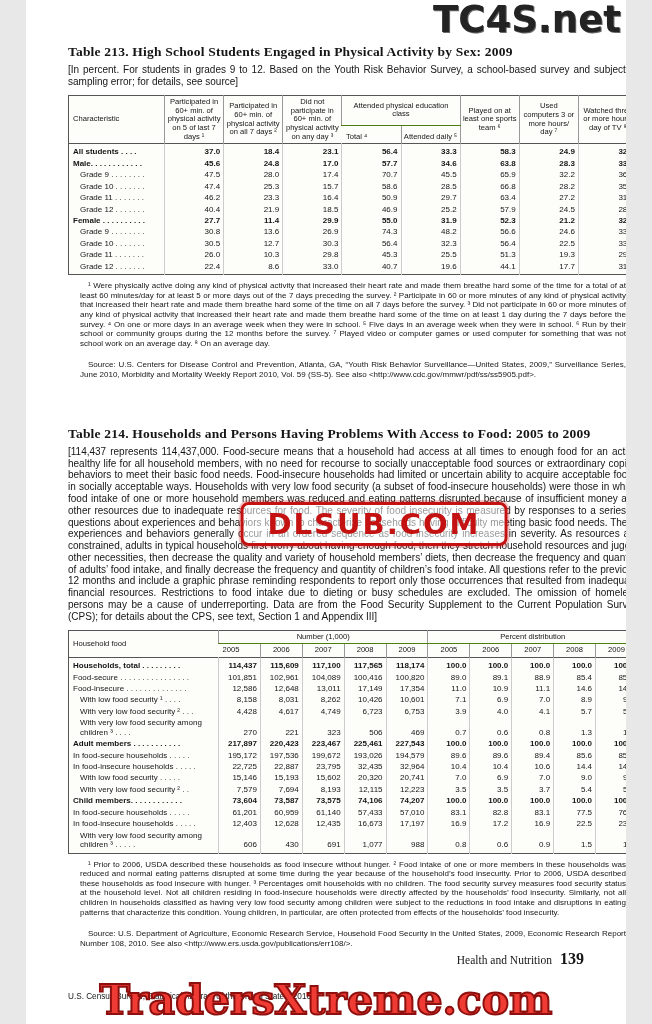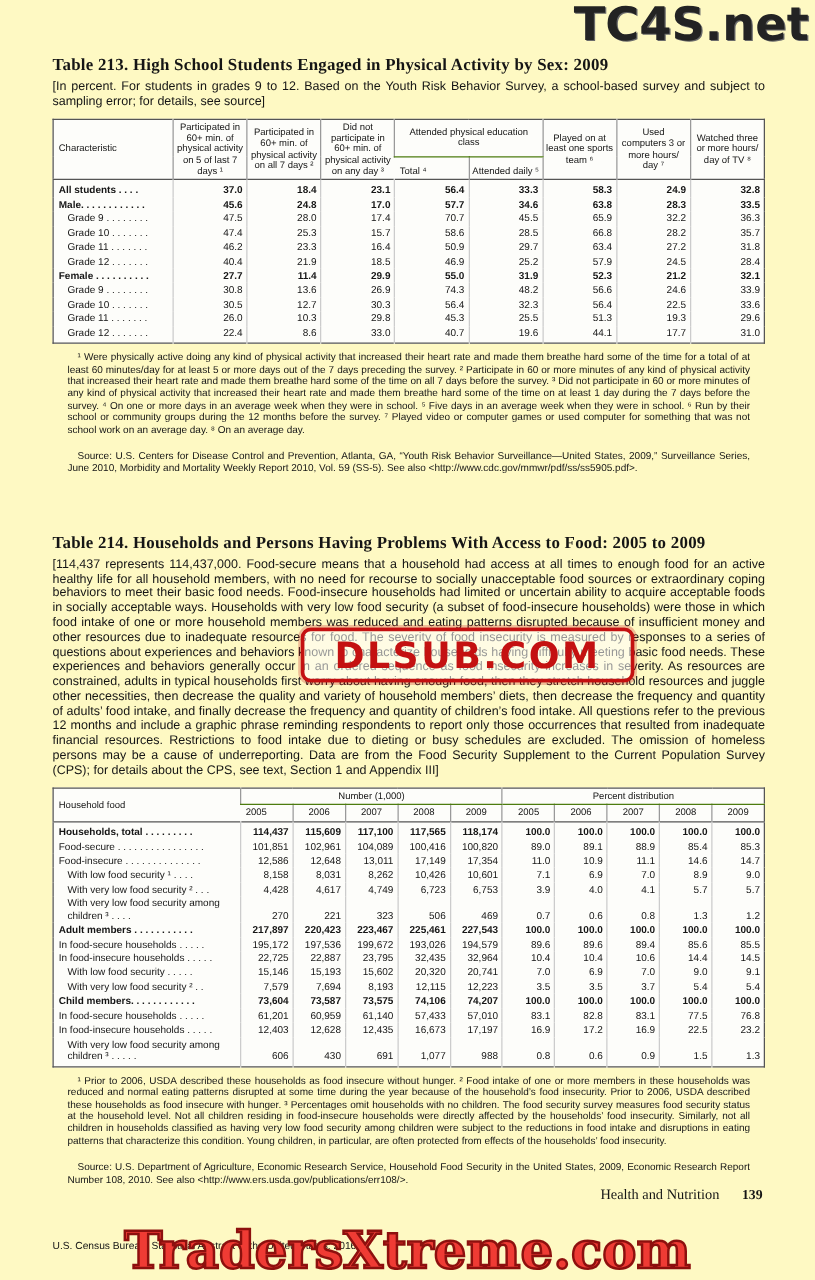--- a/index.html
+++ b/index.html
@@ -1,19 +1,19 @@
 <!DOCTYPE html>
 <html><head>
 <meta charset="utf-8">
 <style>
   * { box-sizing: border-box; }
   html,body { margin:0; padding:0; background:#e8e8e8; }
   .page {
-    position:relative; width:652px; height:1024px; margin:0 auto;
-    background:#fef9c3; color:#151515; overflow:hidden;
+    position:relative; width:600px; height:1024px; margin:0 auto;
+    background:#ffffff; color:#151515; overflow:hidden;
     font-family:"Liberation Sans", sans-serif;
   }
   .content { position:absolute; top:44px; left:42px; width:570px; }
 
   .tbl-title {
     font-family:"Liberation Serif", serif; font-weight:bold;
     font-size:13.5px; line-height:1.2; margin:0 0 4px; letter-spacing:.2px;
   }
   .hang { padding-left:62px; text-indent:-62px; width:552px; }
   .bracket { font-size:10px; line-height:1.18; margin:0 0 7px; text-align:justify; }
@@ -60,21 +60,21 @@
   }
   .wm-traders {
     position:absolute; bottom:0px; left:50%; transform:translateX(-50%);
     font-family:"DejaVu Serif", serif; font-weight:bold;
     font-size:41px; color:#ef3b34; -webkit-text-stroke:2px #8d100e;
     white-space:nowrap; letter-spacing:0;
   }
 
   .foot-right { position:absolute; top:950px; right:42px;
     font-family:"Liberation Serif", serif; font-size:11.5px; }
-  .foot-right .pgnum { font-weight:bold; margin-left:18px; font-size:11px; }
+  .foot-right .pgnum { font-weight:bold; margin-left:8px; font-size:16px; }
   .bureau { position:absolute; top:992px; left:42px; font-size:8.2px; }
 </style>
 </head>
 <body>
 
 <div class="page">
 
   <div class="wm-tc4s">TC4S.net</div>
 
   <div class="content">

